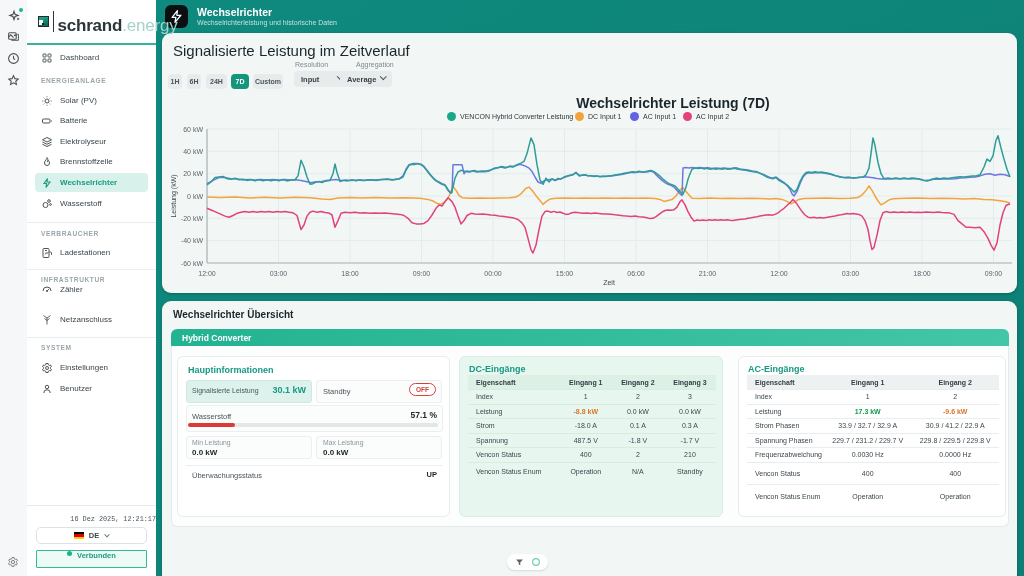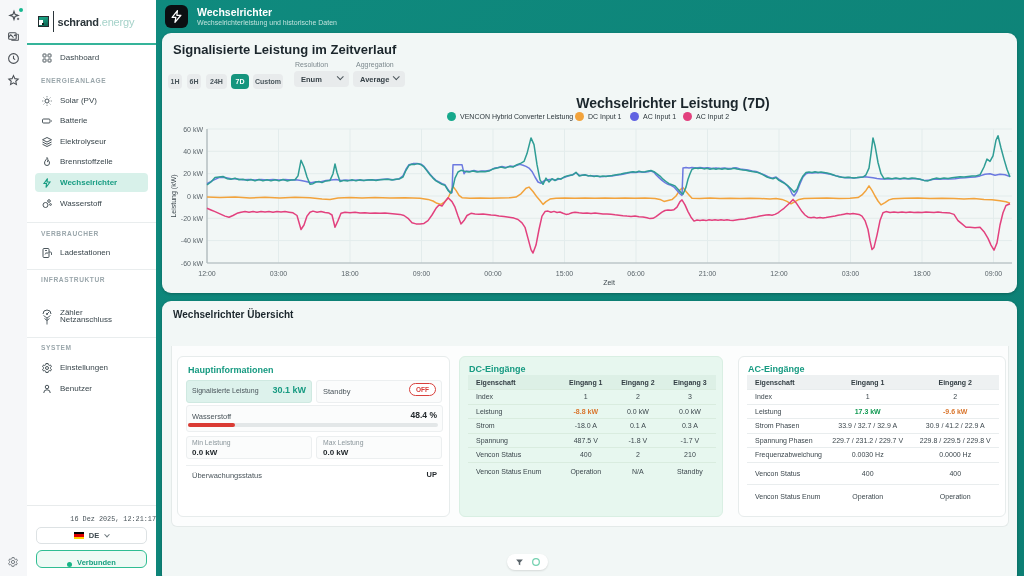--- a/index.html
+++ b/index.html
@@ -63,21 +63,21 @@
 </div>
 
 <div id="side">
 
   <div style="position:absolute;left:10.5px;top:16px;width:11.5px;height:11px;border:1.6px solid #242a2e;background:linear-gradient(160deg,#1ba183 20%,#0e6b58 85%)">
     <div style="position:absolute;left:0;top:3.2px;width:4.6px;height:2.6px;background:#fff"></div>
     <div style="position:absolute;left:0;top:5.8px;width:3.4px;height:2.5px;background:#fff"></div>
     <div style="position:absolute;left:3.4px;top:5.8px;width:2.4px;height:2.5px;background:#16211f"></div>
   </div>
   <div style="position:absolute;left:26px;top:11px;width:1.4px;height:21px;background:#2b353a"></div>
-  <div style="position:absolute;left:30.5px;top:15.5px;font-size:11px;color:#2b353a;font-weight:bold;letter-spacing:-.2px">schrand<span style="color:#a5d2c9;font-weight:normal">.energy</span></div>
+  <div style="position:absolute;left:30.5px;top:15.5px;font-size:17px;color:#2b353a;font-weight:bold;letter-spacing:-.2px">schrand<span style="color:#a5d2c9;font-weight:normal">.energy</span></div>
   <div style="position:absolute;left:0;top:43px;width:129px;height:2px;background:#35b49a"></div>
 
   <div class="navitem" style="top:48px">
     <svg width="12" height="12" viewBox="0 0 24 24" fill="none" stroke="#4a555b" stroke-width="2">
         <rect x="4" y="4" width="6" height="6" rx="1"></rect>
         <rect x="14" y="4" width="6" height="6" rx="1"></rect>
         <rect x="4" y="14" width="6" height="6" rx="1"></rect>
         <rect x="14" y="14" width="6" height="6" rx="1"></rect>
       </svg>Dashboard</div>
   <div class="seclab" style="top:77px">ENERGIEANLAGE</div>
@@ -113,21 +113,21 @@
   <div style="position:absolute;left:0;top:222px;width:129px;height:1px;background:#e9edee"></div>
   <div class="seclab" style="top:230px">VERBRAUCHER</div>
   <div class="navitem" style="top:243px">
     <svg width="12" height="12" viewBox="0 0 24 24" fill="none" stroke="#4a555b" stroke-width="2">
         <rect x="4" y="3" width="12" height="18" rx="2"></rect>
         <path d="M8 7h4M16 10h3a2 2 0 0 1 2 2v4" stroke-width="1.8"></path>
         <path d="M8 15l2.5-4 1.5 2.5L14.5 10" stroke-width="1.6"></path>
       </svg>Ladestationen</div>
   <div style="position:absolute;left:0;top:269px;width:129px;height:1px;background:#e9edee"></div>
   <div class="seclab" style="top:276px">INFRASTRUKTUR</div>
-  <div class="navitem" style="top:303px">
+  <div class="navitem" style="top:280px">
     <svg width="12" height="12" viewBox="0 0 24 24" fill="none" stroke="#4a555b" stroke-width="2">
         <path d="M4 14a8 8 0 0 1 16 0"></path>
         <path d="M12 14l4-4" stroke-width="1.8"></path>
         <circle cx="12" cy="14" r="1.4"></circle>
       </svg>Zähler</div>
   <div class="navitem" style="top:310px">
     <svg width="12" height="12" viewBox="0 0 24 24" fill="none" stroke="#4a555b" stroke-width="2">
         <path d="M12 21V8M12 8L5 3M12 8l7-5M7 9l5 4 5-4" stroke-width="1.8"></path>
       </svg>Netzanschluss</div>
   <div style="position:absolute;left:0;top:337px;width:129px;height:1px;background:#e9edee"></div>
@@ -142,46 +142,46 @@
         <circle cx="12" cy="8" r="3.5"></circle>
         <path d="M5.5 20a6.5 6.5 0 0 1 13 0"></path>
       </svg>Benutzer</div>
 
   <div style="position:absolute;left:0;top:505px;width:129px;height:1px;background:#e8ebec"></div>
   <div style="position:absolute;left:0;top:515px;width:129px;text-align:right;font-family:'Liberation Mono',monospace;font-size:6.8px;color:#4a555b">16 Dez 2025, 12:21:17</div>
   <div style="position:absolute;left:9px;top:527px;width:111px;height:17px;border:1px solid #dde2e4;border-radius:5px;background:#fff;display:flex;align-items:center;justify-content:center;font-size:7.5px;color:#3a464c;font-weight:bold">
     <span style="display:inline-block;width:10px;height:7px;margin-right:5px;background:linear-gradient(#000 33%,#d00 33%,#d00 66%,#ffce00 66%)"></span>DE
     <span style="display:inline-block;margin-left:6px;width:4px;height:4px;border-right:1.2px solid #6a757a;border-bottom:1.2px solid #6a757a;transform:rotate(45deg) translate(-1px,-1px)"></span>
   </div>
-  <div style="position:absolute;left:9px;top:550px;width:111px;height:18px;border:1px solid #2fbd92;border-radius:6px;background:#eefaf5;display:flex;align-items:flex-end;justify-content:center;font-size:7.5px;color:#17a07f;font-weight:bold">
+  <div style="position:absolute;left:9px;top:550px;width:111px;height:18px;border:1px solid #2fbd92;border-radius:1px;background:#eefaf5;display:flex;align-items:flex-start;justify-content:center;font-size:7.5px;color:#17a07f;font-weight:bold">
     <span style="display:inline-block;width:5px;height:5px;border-radius:50%;background:#17b586;margin-right:5px"></span>Verbunden
   </div>
 </div>
 
 <div id="main">
 
   <div style="position:absolute;left:9px;top:5px;width:23px;height:23px;background:#0b0f12;border-radius:6px">
     <svg style="position:absolute;left:4px;top:3px" width="15" height="17" viewBox="0 0 24 24" fill="none" stroke="#fff" stroke-width="2" stroke-linejoin="round">
         <path d="M13.5 2.5L5 13.5h6L9.5 21.5 19 10h-6.5z"></path>
       </svg>
   </div>
   <div style="position:absolute;left:41px;top:6px;font-size:10.5px;font-weight:bold;color:#ffffff">Wechselrichter</div>
   <div style="position:absolute;left:41px;top:19px;font-size:7px;color:#bfe2dc">Wechselrichterleistung und historische Daten</div>
 
   <div class="card" id="card1">
-    <div style="position:absolute;left:11px;top:9px;font-size:13px;font-weight:bold;color:#1b262c">Signalisierte Leistung im Zeitverlauf</div>
+    <div style="position:absolute;left:11px;top:9px;font-size:15px;font-weight:normal;color:#1b262c">Signalisierte Leistung im Zeitverlauf</div>
     <div class="chip" style="left:6px;width:14px">1H</div>
     <div class="chip" style="left:25px;width:14px">6H</div>
     <div class="chip" style="left:44px;width:21px">24H</div>
     <div class="chip on" style="left:69px;width:18px">7D</div>
     <div class="chip" style="left:91px;width:30px">Custom</div>
     <div class="ddl" style="left:133px;top:28px">Resolution</div>
-    <div class="dd" style="left:132px;width:55px">Enum</div>
+    <div class="dd" style="left:132px;width:55px">Input</div>
     <div class="ddl" style="left:194px;top:28px">Aggregation</div>
-    <div class="dd" style="left:191px;width:52px">Average</div>
+    <div class="dd" style="left:178px;width:52px">Average</div>
     <div style="position:absolute;left:0;width:1022px;top:62px;text-align:center;font-size:14px;font-weight:bold;color:#1b262c">Wechselrichter Leistung (7D)</div>
     <div class="leg" style="left:285px"><i style="background:#16a98c"></i>VENCON Hybrid Converter Leistung</div>
     <div class="leg" style="left:413px"><i style="background:#f2a33c"></i>DC Input 1</div>
     <div class="leg" style="left:468px"><i style="background:#6163e2"></i>AC Input 1</div>
     <div class="leg" style="left:521px"><i style="background:#e2417e"></i>AC Input 2</div>
 
     <svg style="position:absolute;left:0;top:0" width="855" height="260" viewBox="0 0 855 260">
 <line x1="45" y1="96.0" x2="850" y2="96.0" stroke="#e3ecec" stroke-width="1"></line>
 <line x1="45" y1="118.3" x2="850" y2="118.3" stroke="#e3ecec" stroke-width="1"></line>
 <line x1="45" y1="140.7" x2="850" y2="140.7" stroke="#e3ecec" stroke-width="1"></line>
@@ -226,33 +226,34 @@
 <text x="688.5" y="243" font-size="7" fill="#5a646a" text-anchor="middle">03:00</text>
 <text x="760.0" y="243" font-size="7" fill="#5a646a" text-anchor="middle">18:00</text>
 <text x="831.5" y="243" font-size="7" fill="#5a646a" text-anchor="middle">09:00</text>
 <text x="447" y="252" font-size="7" fill="#3c474d" text-anchor="middle">Zeit</text>
 <text x="14" y="163" font-size="7" fill="#3c474d" text-anchor="middle" transform="rotate(-90 14 163)">Leistung (kW)</text>
 </svg>
   </div>
 
   <div class="card" id="card2">
     <div style="position:absolute;left:11px;top:8px;font-size:10px;font-weight:bold;color:#1b262c">Wechselrichter Übersicht</div>
+    <div style="position:absolute;left:9px;top:28px;width:838px;height:17px;border-radius:6px 6px 0 0;background:linear-gradient(90deg,#23b392,#43c6a5);color:#fff;font-size:8.5px;font-weight:bold;display:flex;align-items:center;padding-left:11px">Hybrid Converter</div>
     <div style="position:absolute;left:9px;top:45px;width:838px;height:181px;background:#fcfdfd;border:1px solid #e4eae9;border-top:none;border-radius:0 0 6px 6px"></div>
 
     <div class="mini" style="left:15px;top:55px;width:273px;height:161px;background:#ffffff;border-color:#e7ecec">
       <div class="ttl-teal" style="position:absolute;left:10px;top:8px">Hauptinformationen</div>
       <div style="position:absolute;left:8px;top:23px;width:126px;height:23px;background:#ddf2ec;border:1px solid #cfe9e1;border-radius:3px"></div>
       <div class="kv" style="position:absolute;left:14px;top:30px;font-size:7px">Signalisierte Leistung</div>
       <div style="position:absolute;left:75px;top:28px;width:53px;text-align:right;font-size:9px;font-weight:bold;color:#169a81">30.1 kW</div>
       <div style="position:absolute;left:138px;top:23px;width:126px;height:23px;background:#fbfcfc;border:1px solid #eceff0;border-radius:3px"></div>
       <div class="kv" style="position:absolute;left:145px;top:30px">Standby</div>
       <div style="position:absolute;left:231px;top:26px;width:27px;height:13px;border:1.3px solid #d8403c;border-radius:8px;background:#fff;color:#d8403c;font-size:6.5px;font-weight:bold;display:flex;align-items:center;justify-content:center">OFF</div>
       <div style="position:absolute;left:8px;top:48px;width:257px;height:27px;background:#fbfcfc;border:1px solid #eceff0;border-radius:3px"></div>
       <div class="kv" style="position:absolute;left:14px;top:55px">Wasserstoff</div>
-      <div style="position:absolute;left:194px;top:53px;width:65px;text-align:right;font-size:8.5px;font-weight:bold;color:#23292d">48.4 %</div>
+      <div style="position:absolute;left:194px;top:53px;width:65px;text-align:right;font-size:8.5px;font-weight:bold;color:#23292d">57.1 %</div>
       <div style="position:absolute;left:10px;top:66px;width:250px;height:4px;border-radius:2px;background:#e3e7e8"></div>
       <div style="position:absolute;left:10px;top:66px;width:47px;height:4px;border-radius:2px;background:#da3b34"></div>
       <div style="position:absolute;left:8px;top:79px;width:126px;height:23px;background:#fbfcfc;border:1px solid #eceff0;border-radius:3px"></div>
       <div style="position:absolute;left:138px;top:79px;width:126px;height:23px;background:#fbfcfc;border:1px solid #eceff0;border-radius:3px"></div>
       <div style="position:absolute;left:14px;top:82px;font-size:6.8px;color:#8b969b">Min Leistung</div>
       <div style="position:absolute;left:14px;top:91px;font-size:8px;font-weight:bold;color:#23292d">0.0 kW</div>
       <div style="position:absolute;left:145px;top:82px;font-size:6.8px;color:#8b969b">Max Leistung</div>
       <div style="position:absolute;left:145px;top:91px;font-size:8px;font-weight:bold;color:#23292d">0.0 kW</div>
       <div style="position:absolute;left:8px;top:108px;width:257px;height:20px;border-top:1px solid #eceff0"></div>
       <div class="kv" style="position:absolute;left:14px;top:114px">Überwachungsstatus</div>

